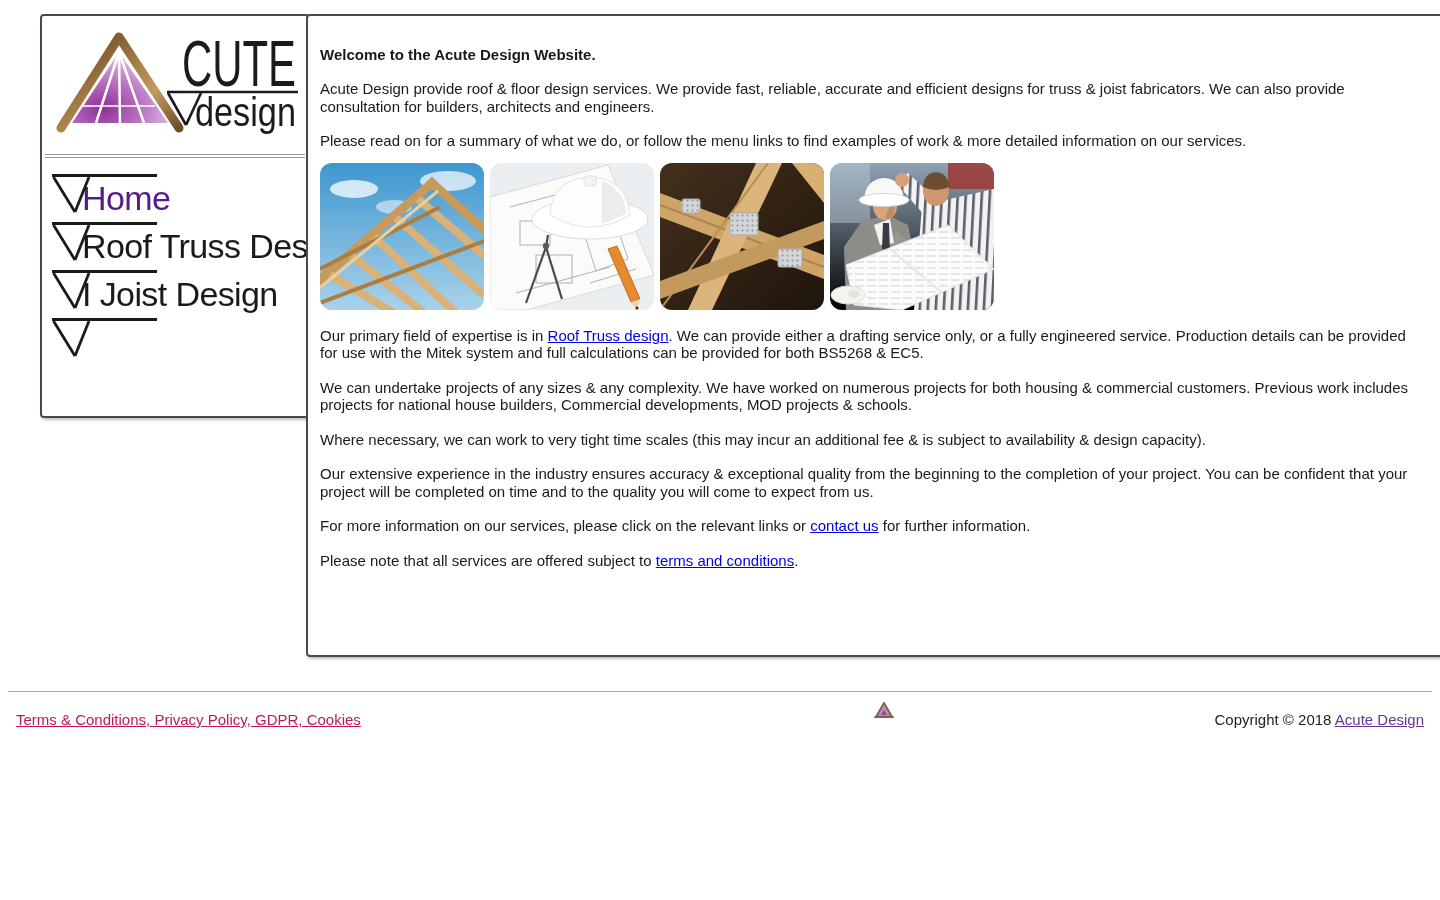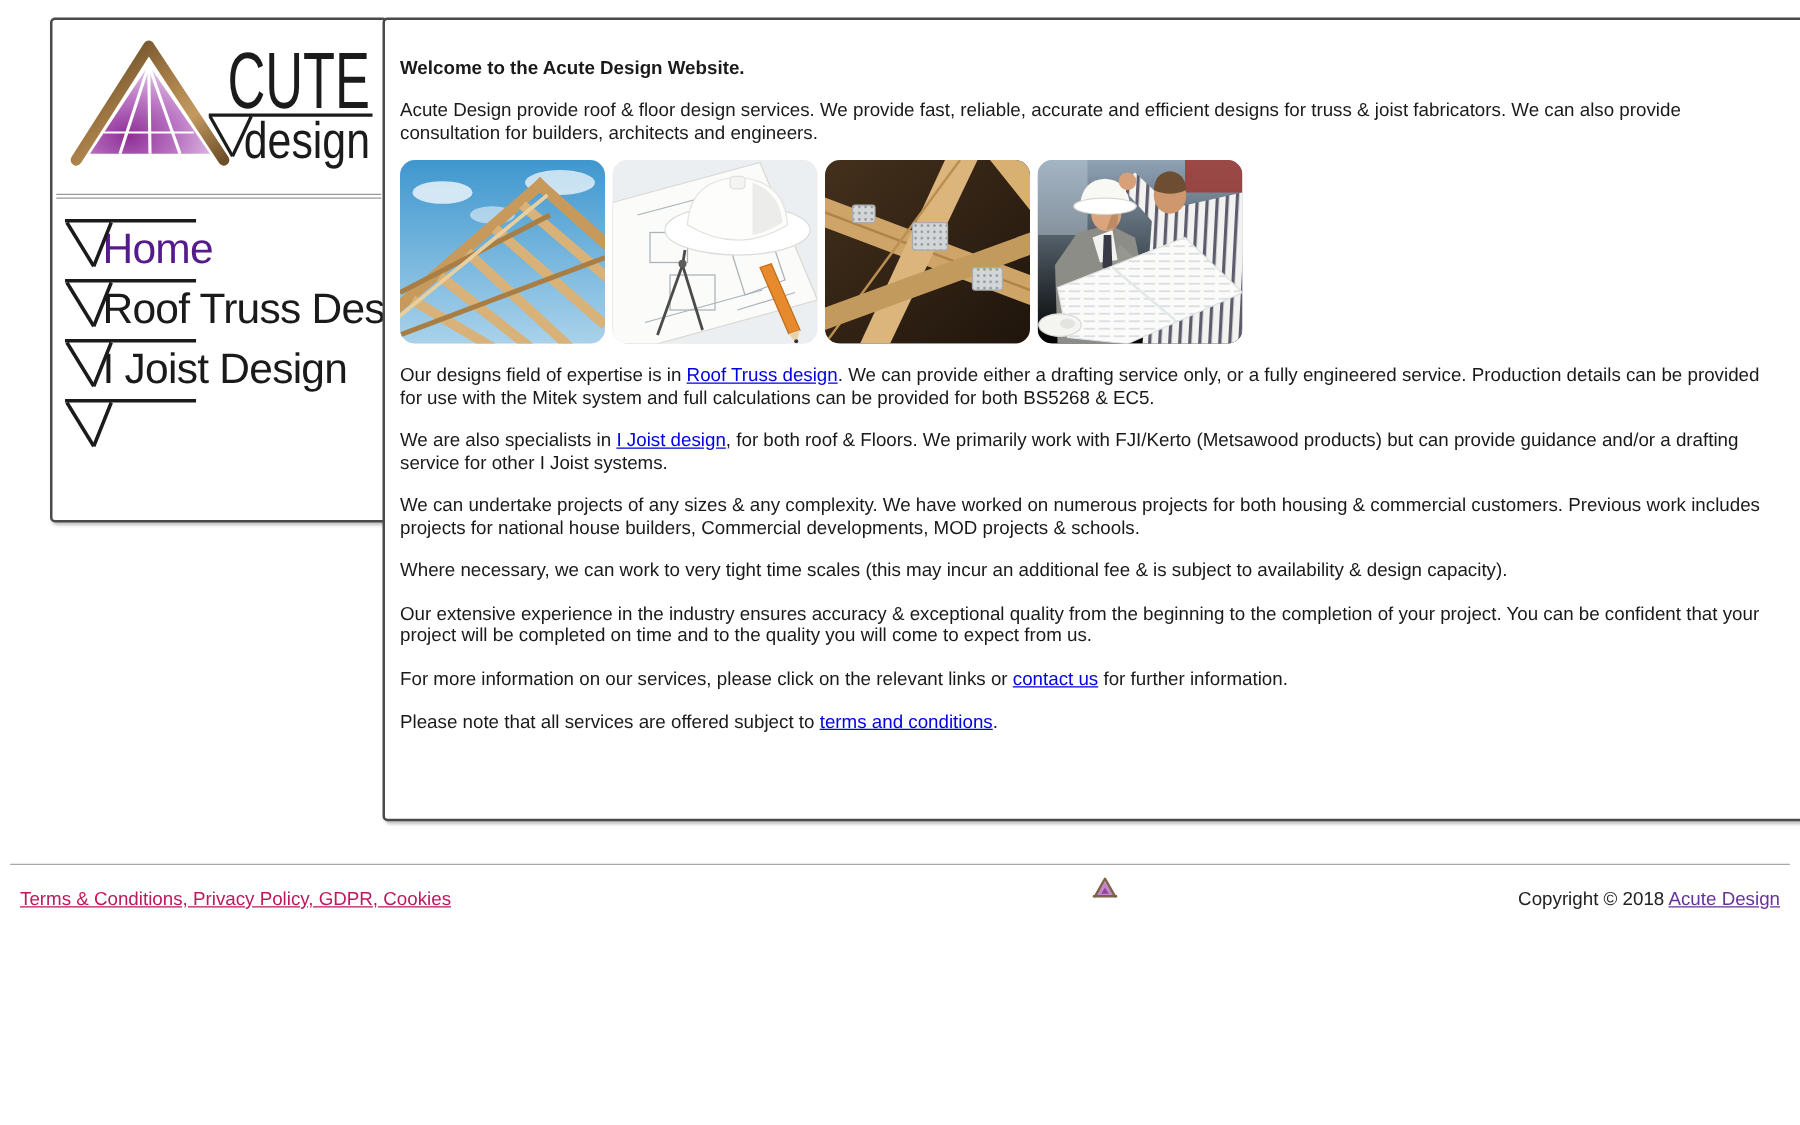--- a/index.html
+++ b/index.html
@@ -128,20 +128,21 @@
         </g>
       </svg>
     </li>
   </ul>
 </div>
 
 <div class="panel main">
   <div class="h">Welcome to the Acute Design Website.</div>
 
   <p>Acute Design provide roof &amp; floor design services. We provide fast, reliable, accurate and efficient designs for truss &amp; joist fabricators. We can also provide consultation for builders, architects and engineers.</p>
+  <p>Please read on for a summary of what we do, or follow the menu links to find examples of work &amp; more detailed information on our services.</p>
 
   <div class="photos">
 
     <div class="photo">
       <svg width="164" height="147" viewBox="0 0 164 147">
         <defs>
           <linearGradient id="sky" x1="0" y1="0" x2="0" y2="1">
             <stop offset="0" stop-color="#3f97cf"></stop>
               <stop offset="1" stop-color="#a9d2ea"></stop>
           </linearGradient>
@@ -260,23 +261,22 @@
         <path d="M93,24 Q94,10 106,9 Q118,10 119,24 Q106,30 93,24 Z" fill="#6d4e33"></path>
 
         <polygon points="16,102 118,62 164,106 72,147 24,142" fill="url(#plantext)" stroke="#dfe2e4"></polygon>
         <line x1="60" y1="86" x2="110" y2="128" stroke="#e4e7e9" stroke-width="2"></line>
         <ellipse cx="18" cy="132" rx="17" ry="9" fill="#f4f4f1" stroke="#d9d9d6"></ellipse>
         <ellipse cx="24" cy="131" rx="6" ry="4" fill="#e3e3e0"></ellipse>
       </svg>
     </div>
   </div>
 
-  <p><span>Our designs field of expertise is in </span><a href="#">Roof Truss design</a><span>. We can provide either a drafting service only, or a fully engineered service. Production details can be provided for use with the Mitek system and full calculations can be provided for both BS5268 &amp; EC5.</span></p>
-
-  <p><span>We are also specialists in </span><a href="#">I Joist design</a><span>, for both roof &amp; Floors. We primarily work with FJI/Kerto (Metsawood products) but can provide guidance and/or a drafting service for other I Joist systems.</span></p>
+  <p><span>Our primary field of expertise is in </span><a href="#">Roof Truss design</a><span>. We can provide either a drafting service only, or a fully engineered service. Production details can be provided for use with the Mitek system and full calculations can be provided for both BS5268 &amp; EC5.</span></p>
+
 
   <p>We can undertake projects of any sizes &amp; any complexity. We have worked on numerous projects for both housing &amp; commercial customers. Previous work includes projects for national house builders, Commercial developments, MOD projects &amp; schools.</p>
   <p>Where necessary, we can work to very tight time scales (this may incur an additional fee &amp; is subject to availability &amp; design capacity).</p>
   <p>Our extensive experience in the industry ensures accuracy &amp; exceptional quality from the beginning to the completion of your project. You can be confident that your project will be completed on time and to the quality you will come to expect from us.</p>
 
   <p><span>For more information on our services, please click on the relevant links or </span><a href="#">contact us</a><span> for further information.</span></p>
 
   <p><span>Please note that all services are offered subject to </span><a href="#">terms and conditions</a><span>.</span></p>
 </div>
 

